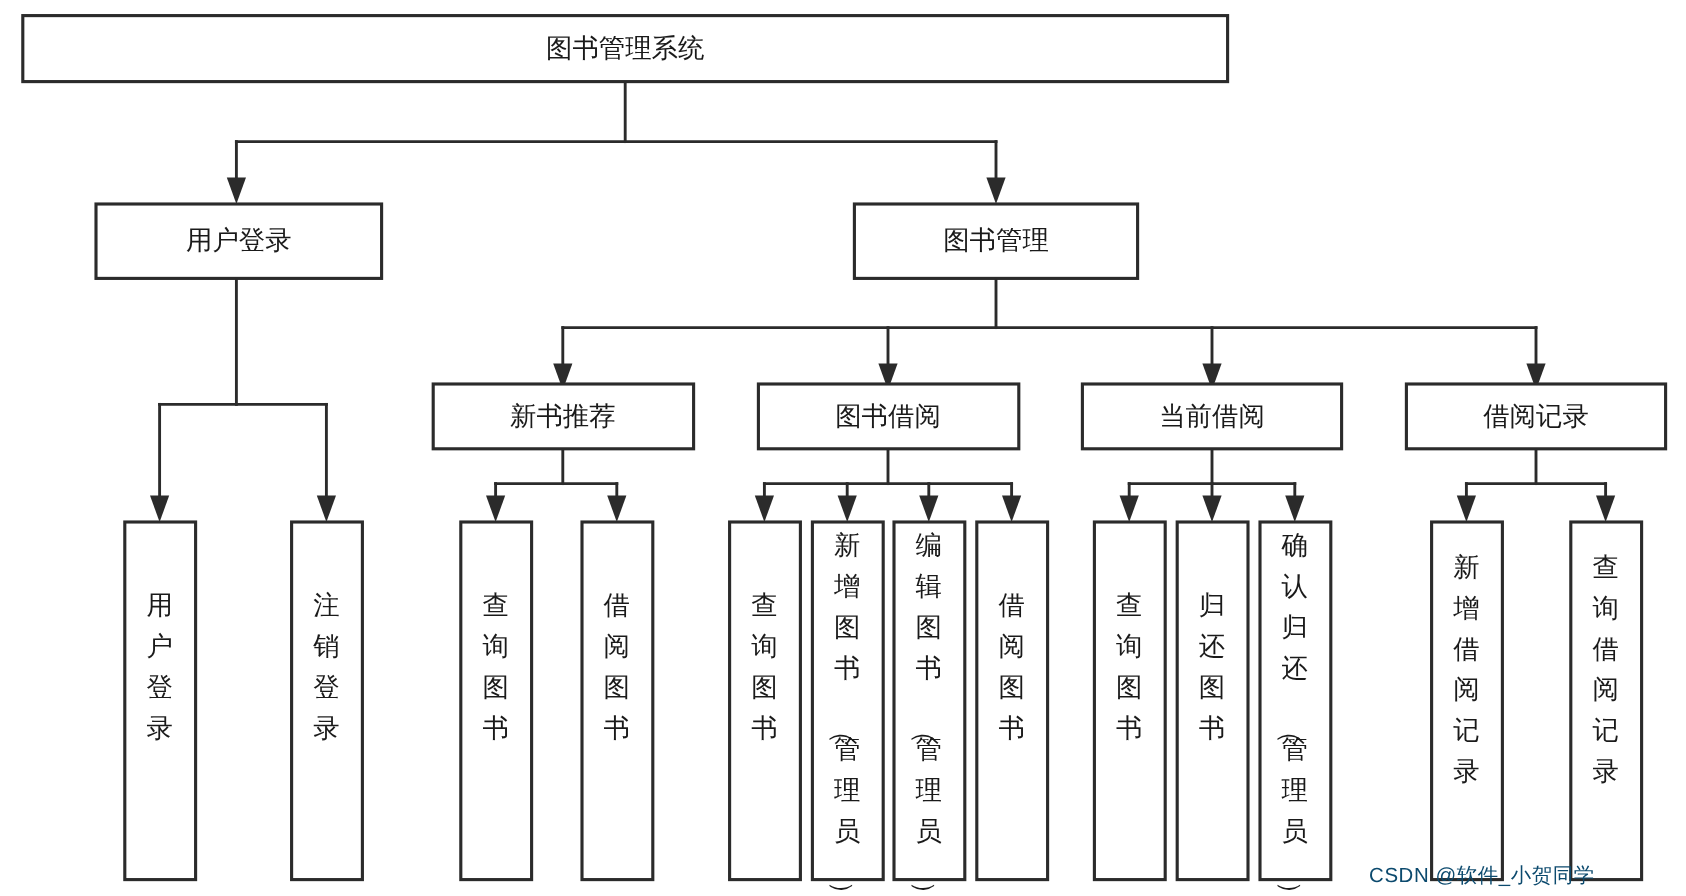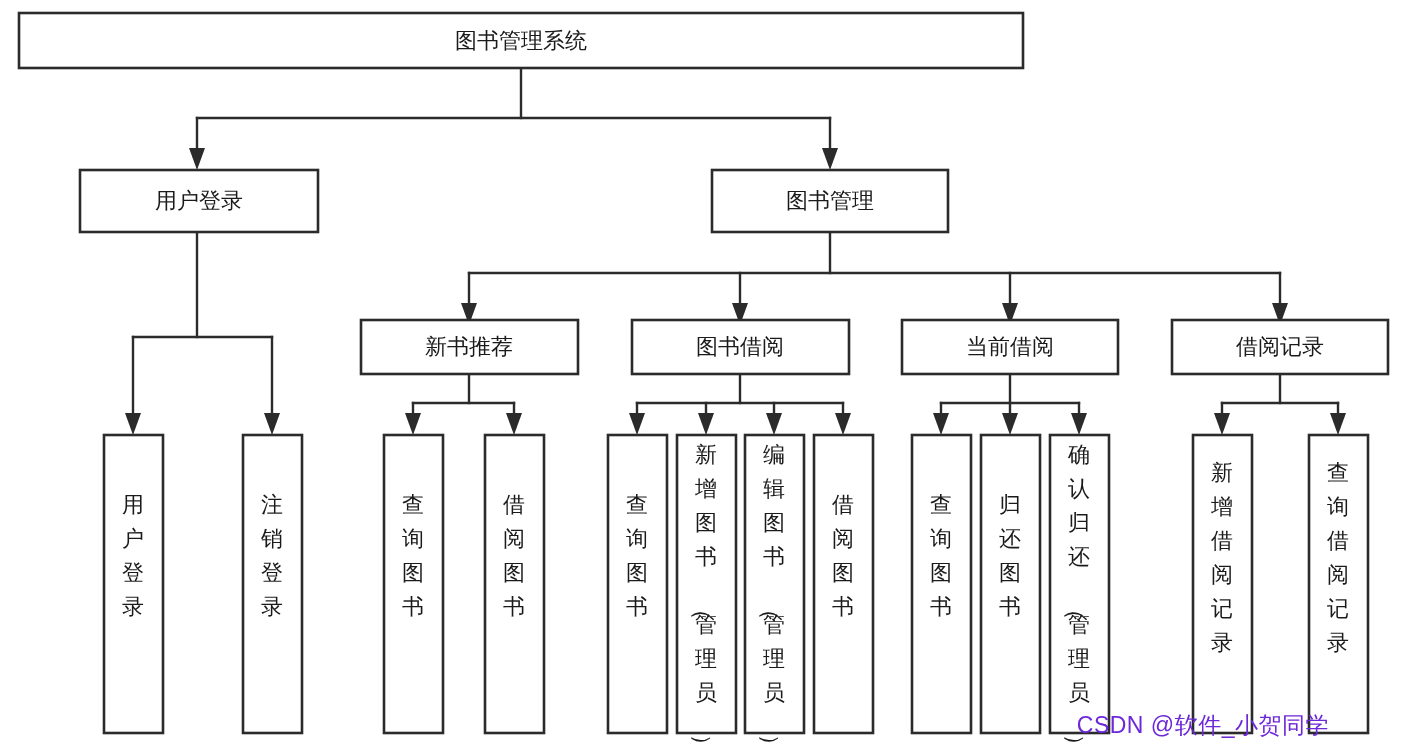--- a/index.html
+++ b/index.html
@@ -52,22 +52,22 @@
     font-family: "Liberation Sans", "DejaVu Sans", sans-serif;
     font-size: 22px;
     fill: #1a1a1a;
     text-anchor: middle;
   }
   .watermark {
     position: absolute;
     right: 8px;
     bottom: 6px;
     font-family: "Liberation Sans", "DejaVu Sans", sans-serif;
-    font-size: 23px;
-    color: #6d28d9;
+    font-size: 17px;
+    color: #0c4a6e;
     white-space: nowrap;
     letter-spacing: 0.5px;
     pointer-events: none;
   }
 </style>
 </head>
 <body>
 
 <div id="diagram-root">
 

